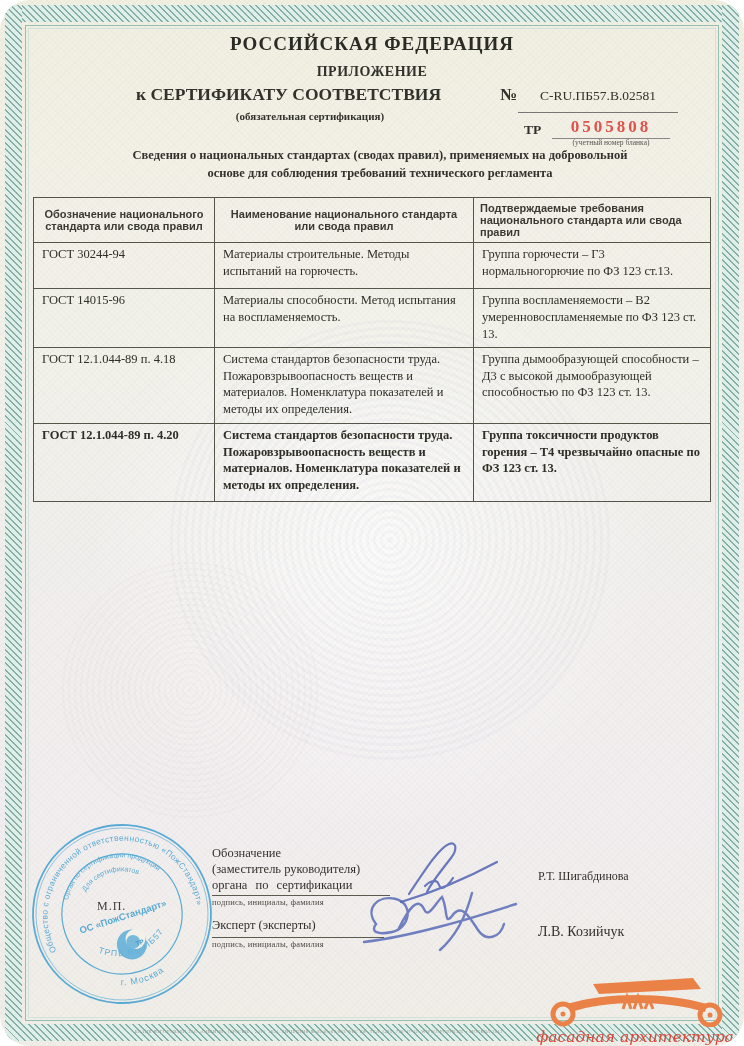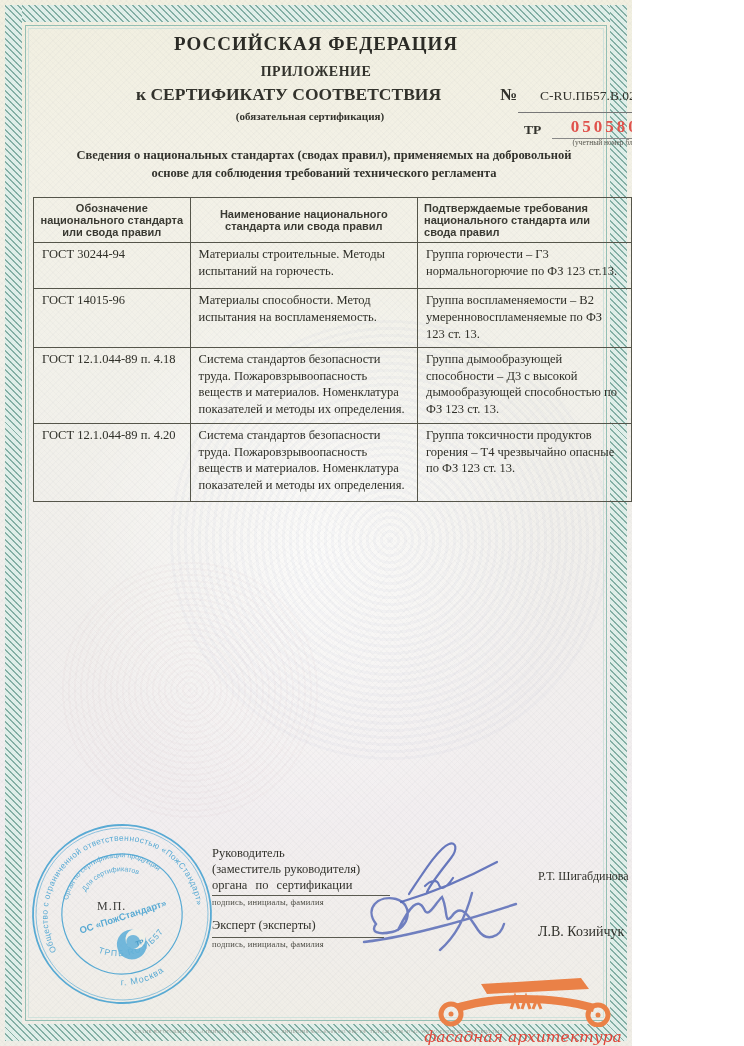--- a/index.html
+++ b/index.html
@@ -1,21 +1,21 @@
 <!DOCTYPE html>
 <html><head>
 <meta charset="utf-8">
 <style>
   html,body { margin:0; padding:0; }
   .page {
-    position:relative; width:632px; height:1046px; overflow:hidden;
+    position:relative; width:744px; height:1046px; overflow:hidden;
     background:
       radial-gradient(ellipse 55% 38% at 50% 53%, rgba(255,255,255,.75), rgba(255,255,255,0) 70%),
       linear-gradient(180deg,#f1efe0 0%,#f3f1e6 15%,#f2f1ea 35%,#f1efec 55%,#f2eef0 78%,#f0eee6 100%);
-    font-family:"Liberation Serif", serif; color:#32322c;
+    font-family:"Liberation Serif", serif; color:#32322c;border-radius:31px;
   }
   .mesh { position:absolute; inset:0; pointer-events:none; z-index:1;
     background:
       repeating-linear-gradient(45deg, rgba(150,160,150,.045) 0 1px, transparent 1px 4px),
       repeating-linear-gradient(-45deg, rgba(150,150,175,.045) 0 1px, transparent 1px 4px);
   }
   .wm1 { position:absolute; left:170px; top:320px; width:440px; height:440px; border-radius:50%; z-index:1; pointer-events:none;
     background:repeating-radial-gradient(circle, rgba(140,150,190,.055) 0 3px, transparent 3px 7px); }
   .wm2 { position:absolute; left:60px; top:560px; width:260px; height:260px; border-radius:50%; z-index:1; pointer-events:none;
     background:repeating-radial-gradient(circle, rgba(190,150,160,.05) 0 2px, transparent 2px 6px); }
@@ -48,21 +48,21 @@
               letter-spacing:3px; color:#e0524c; border-bottom:1px solid #888; padding-bottom:1px; }
   .blanknote{ top:138px; left:543px; width:136px; text-align:center; font-size:7.5px; color:#55554d; }
   .subtitle { top:146px; font-size:12.5px; font-weight:bold; line-height:1.45;margin-left:16px; }
 
   table.std { position:absolute; left:33px; top:197px; z-index:3; border-collapse:collapse; table-layout:fixed; }
   table.std th, table.std td { border:1px solid #55554a; vertical-align:top; }
   table.std th { font-family:"Liberation Sans", sans-serif; font-size:11px; font-weight:600;
                  color:#3a3a33; padding:4px 6px; height:32px; vertical-align:middle; }
   table.std th.c { text-align:center; } table.std th.l { text-align:left; }
   table.std td { font-size:12.5px; line-height:1.35; padding:3px 8px 4px 8px; color:#2f2f28; }
-  tr.r1 td { height:38px; } tr.r2 td { height:50px; } tr.r3 td { height:68px; } tr.r4 td { height:70px; }
+  tr.r1 td { height:38px; } tr.r2 td { height:50px; } tr.r3 td { height:68px; } tr.r4 td { height:70px;font-weight:bold; }
 
   .rolehead { top:845px; left:212px; width:190px; font-size:12.5px; line-height:1.28; }
   .rolehead .just { word-spacing:5px; }
   .sig-line { border-top:1px solid #5a5a50; width:178px; margin-top:2px; }
   .caption  { font-size:8.5px; color:#4a4a42; letter-spacing:.2px; margin-top:1px; }
   .roleexp  { top:918px; left:212px; width:190px; font-size:12.5px; }
   .roleexp .sig-line { margin-top:4px; width:172px; }
   .name1 { top:869px; left:538px; font-size:12px; }
   .name2 { top:924px; left:538px; font-size:14px; }
 
@@ -142,21 +142,21 @@
       </tr>
       <tr class="r4">
         <td>ГОСТ 12.1.044-89 п. 4.20</td>
         <td>Система стандартов безопасности труда. Пожаровзрывоопасность веществ и материалов. Номенклатура показателей и методы их определения.</td>
         <td>Группа токсичности продуктов горения  – Т4 чрезвычайно опасные по ФЗ 123 ст. 13.</td>
       </tr>
     </tbody>
   </table>
 
   <div class="abs rolehead">
-    <div>Руководитель</div>
+    <div>Обозначение</div>
     <div>(заместитель руководителя)</div>
     <div class="just">органа по сертификации</div>
     <div class="sig-line"></div>
     <div class="caption">подпись, инициалы, фамилия</div>
   </div>
   <div class="abs roleexp">
     <div>Эксперт (эксперты)</div>
     <div class="sig-line"></div>
     <div class="caption">подпись, инициалы, фамилия</div>
   </div>

